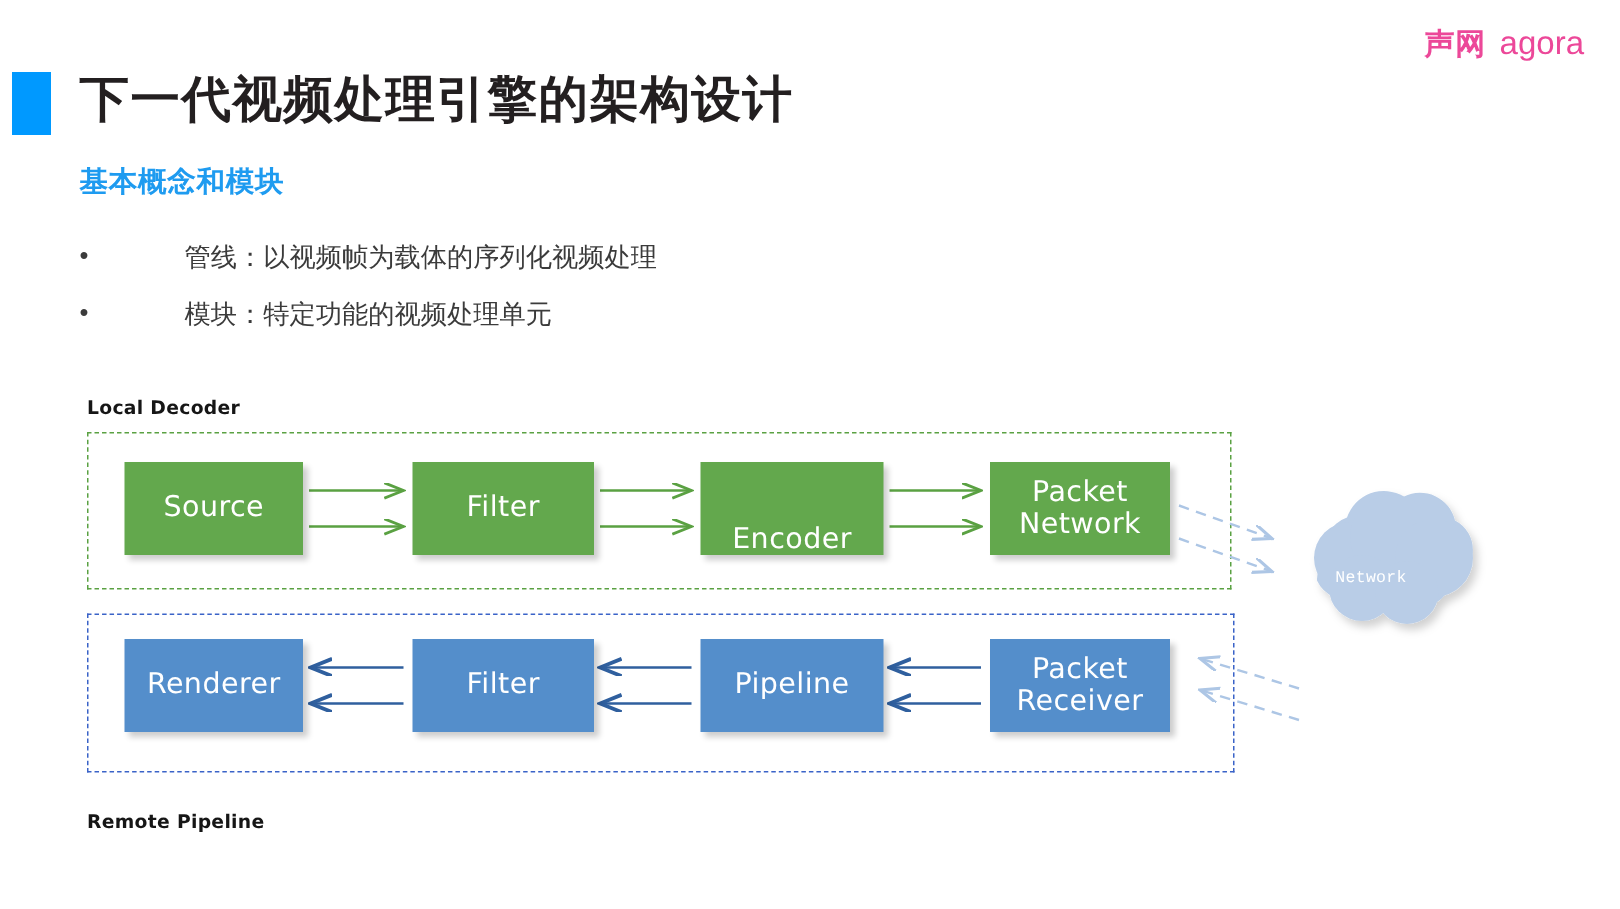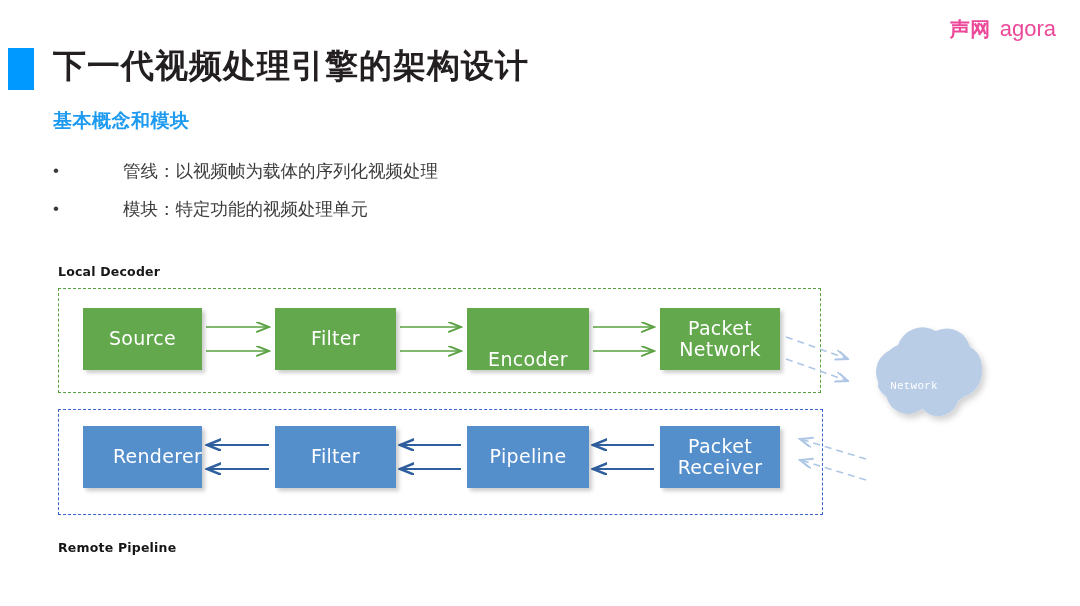--- a/index.html
+++ b/index.html
@@ -91,21 +91,21 @@
   }
   .node-green{background:#63a84d;}
   .node-blue{background:#548ecb;}
 
   
   .n-source{left:83px;top:308px;width:119px;height:62px;}
   .n-gfilter{left:275px;top:308px;width:121px;height:62px;}
   .n-encoder{left:467px;top:308px;width:122px;height:62px;align-items:flex-end;}
   .n-psender{left:660px;top:308px;width:120px;height:62px;}
   
-  .n-renderer{left:83px;top:426px;width:119px;height:62px;justify-content:flex-end;}
+  .n-renderer{left:83px;top:426px;width:119px;height:62px;}
   .n-bfilter{left:275px;top:426px;width:121px;height:62px;}
   .n-decoder{left:467px;top:426px;width:122px;height:62px;}
   .n-preceiver{left:660px;top:426px;width:120px;height:62px;}
 
   .cloud-label{
     position:absolute;left:884px;top:380px;width:60px;
     text-align:center;color:#ffffff;
     font-family:Liberation Mono, monospace;
     font-size:11px;letter-spacing:.2px;
   }

